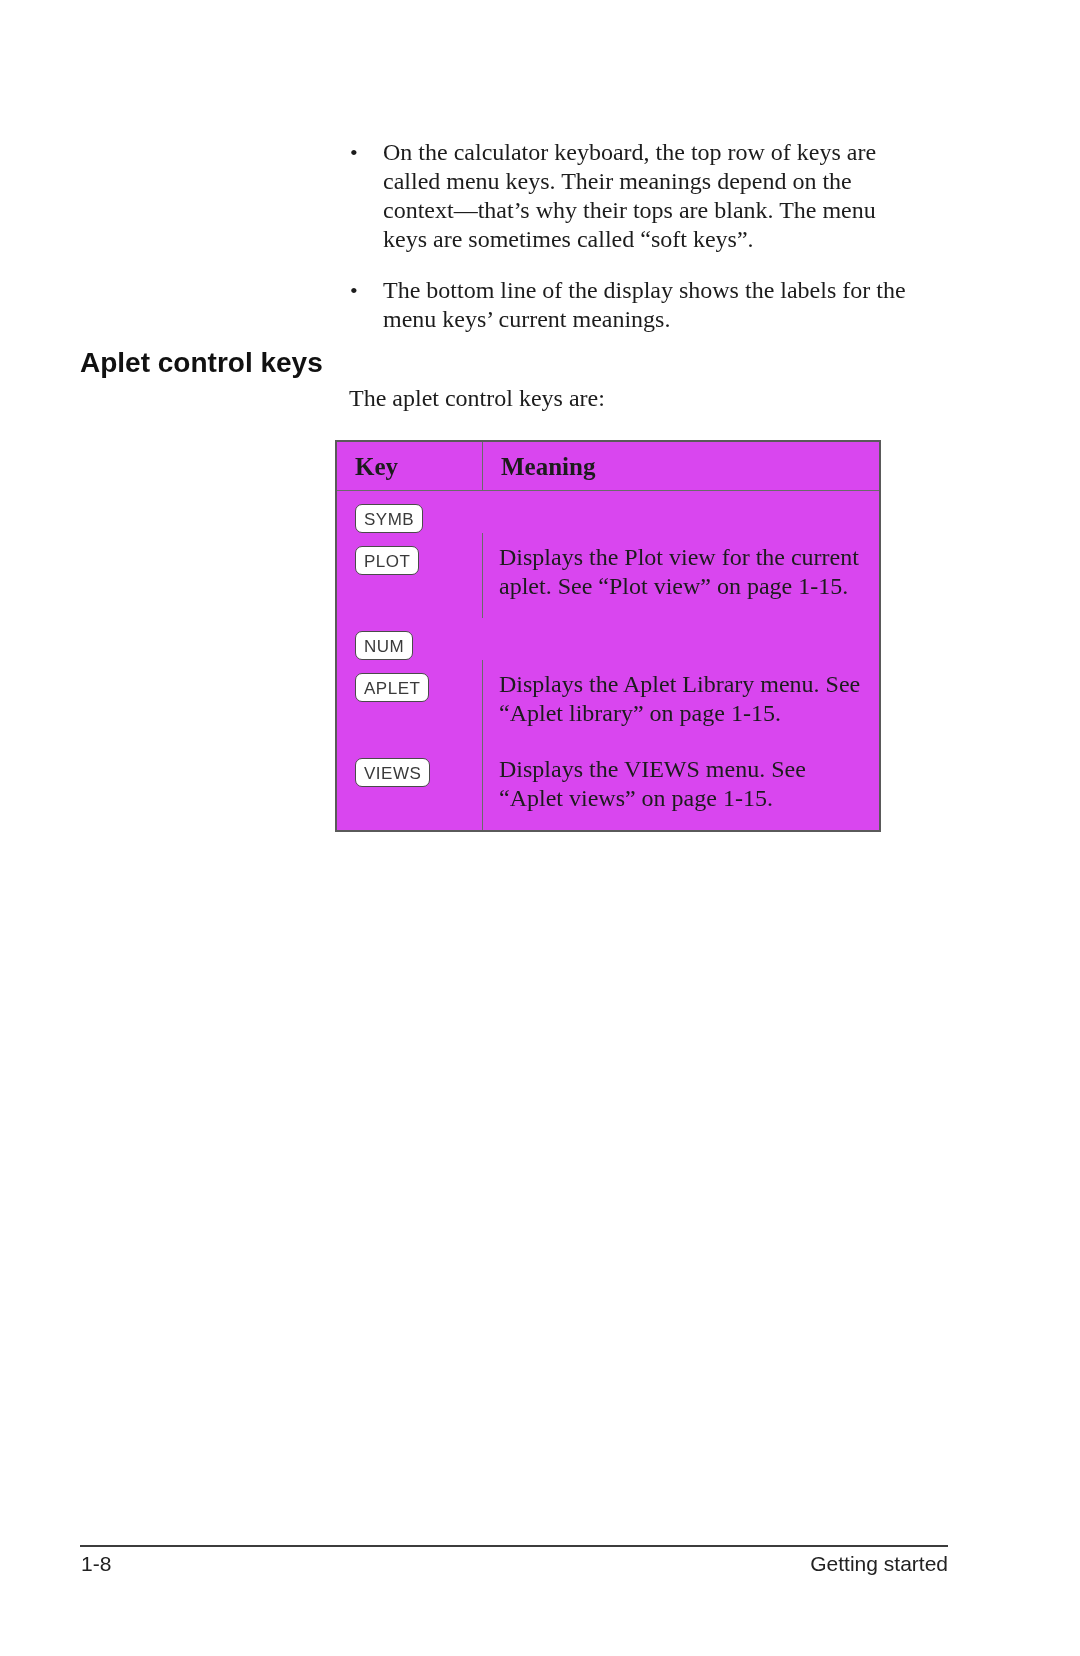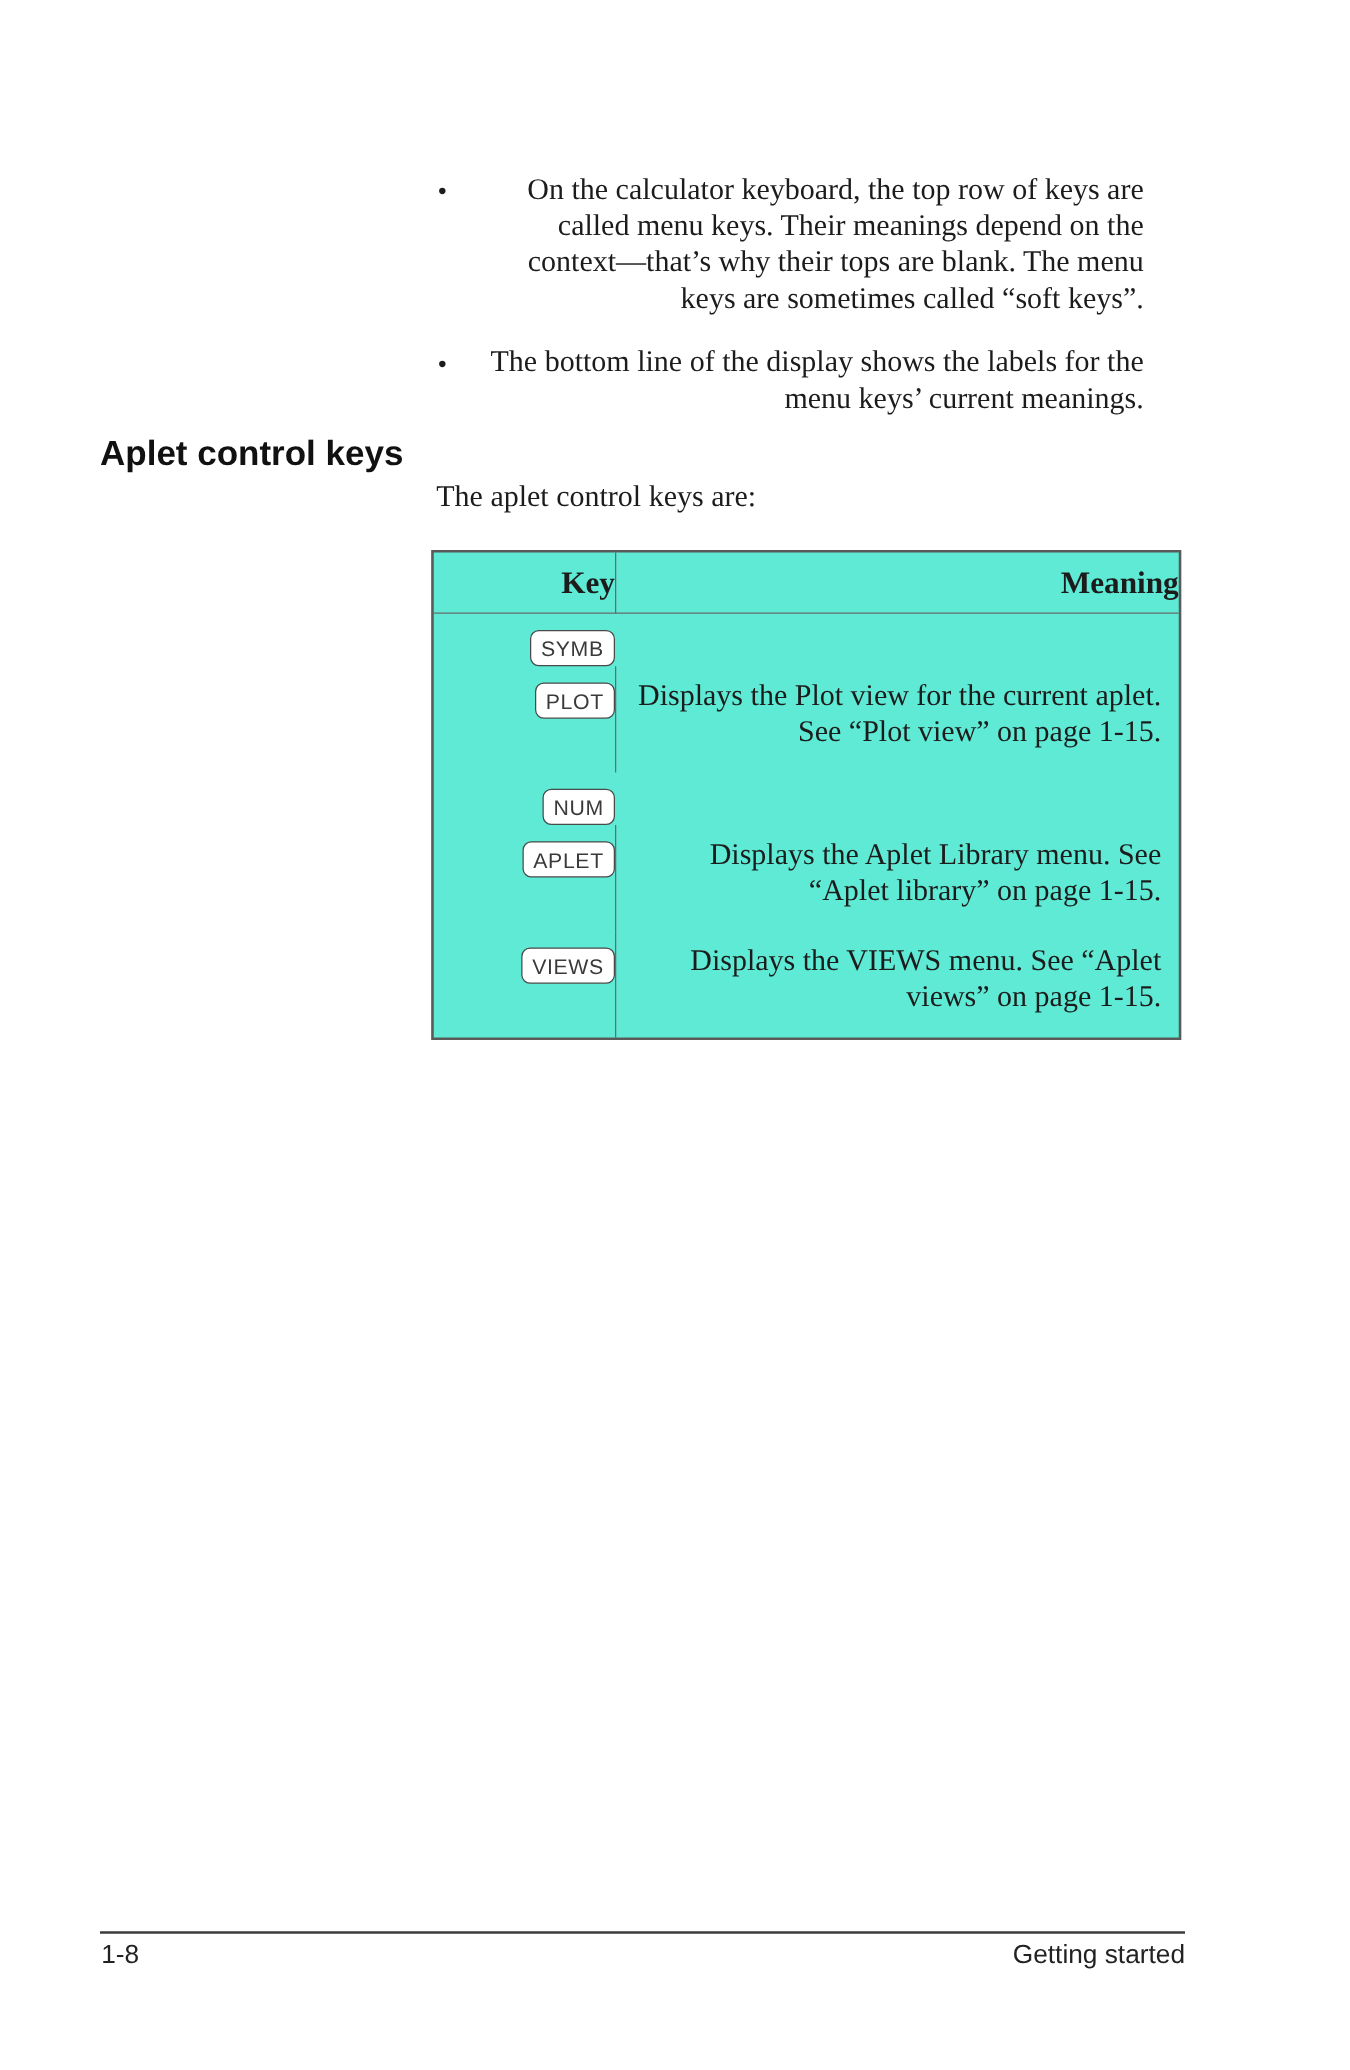--- a/index.html
+++ b/index.html
@@ -3,21 +3,20 @@
 <meta charset="utf-8">
 <style>
   html,body{margin:0;padding:0;background:#ffffff;}
   .page{
     position:relative;
     width:1080px;height:1656px;
     background:#ffffff;
     font-family:"Liberation Serif", serif;
     color:#1c1c1c;
     overflow:hidden;
-    text-align:right;
   }
 
   
   .bullets{
     position:absolute;left:350px;top:138px;width:565px;
     list-style:none;margin:0;padding:0;
   }
   .bullets li{
     position:relative;
     padding-left:33px;
@@ -39,24 +38,24 @@
   }
 
   
   .intro{
     position:absolute;left:349px;top:384px;margin:0;
     font-size:24px;line-height:29px;
   }
 
   
   .keytable{
-    position:absolute;left:345px;top:440px;width:600px;
+    position:absolute;left:335px;top:440px;width:546px;
     border:2px solid #5a5a5a;
     box-sizing:border-box;
-    background:#5eead4;
+    background:#d946ef;
   }
   .trow{
     display:grid;
     grid-template-columns:145px 1fr;
   }
   .cell{box-sizing:border-box;}
   .meaning-cell{border-left:1px solid #6a6a6a;}
   .thead .cell{
     font-weight:bold;font-size:25px;line-height:29px;
     padding:10px 0 9px 18px;

